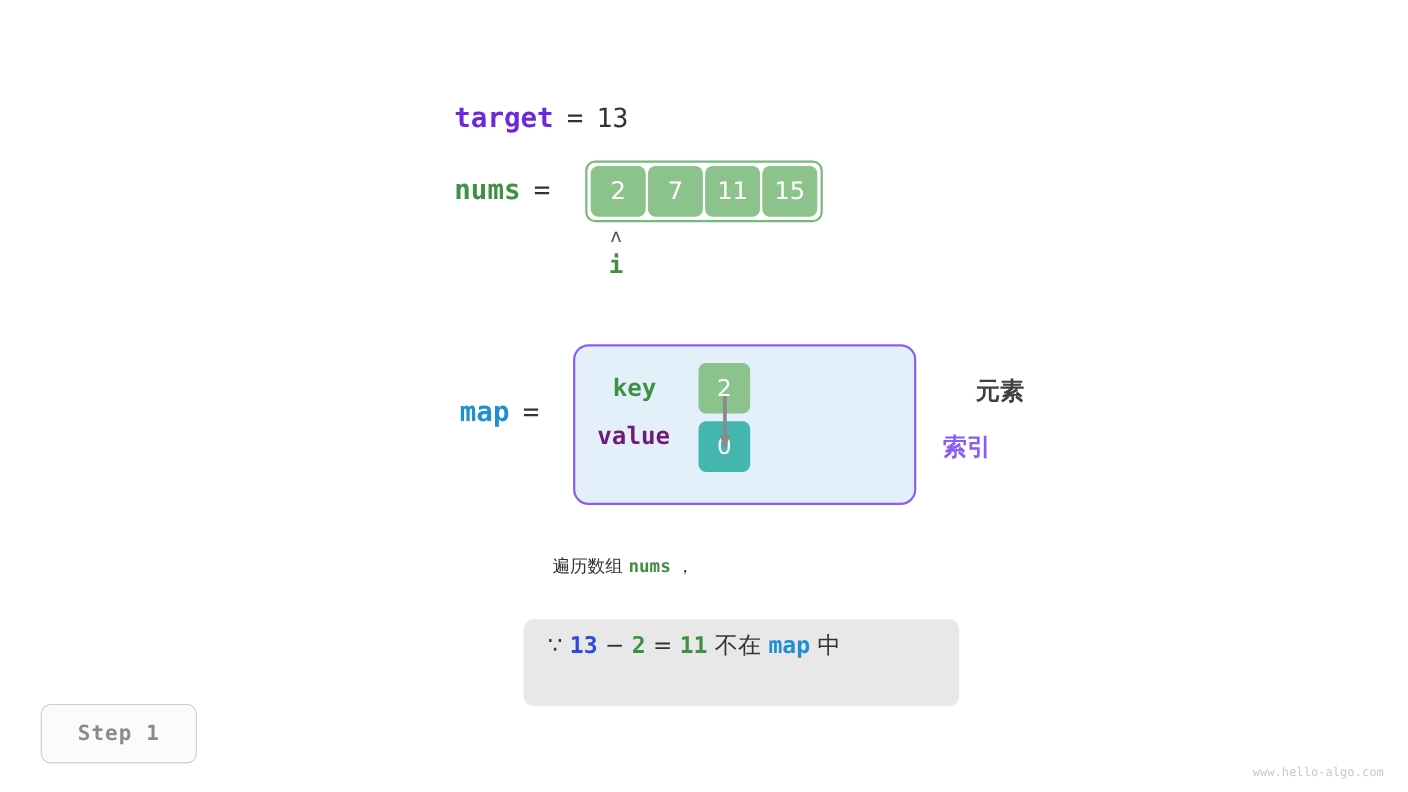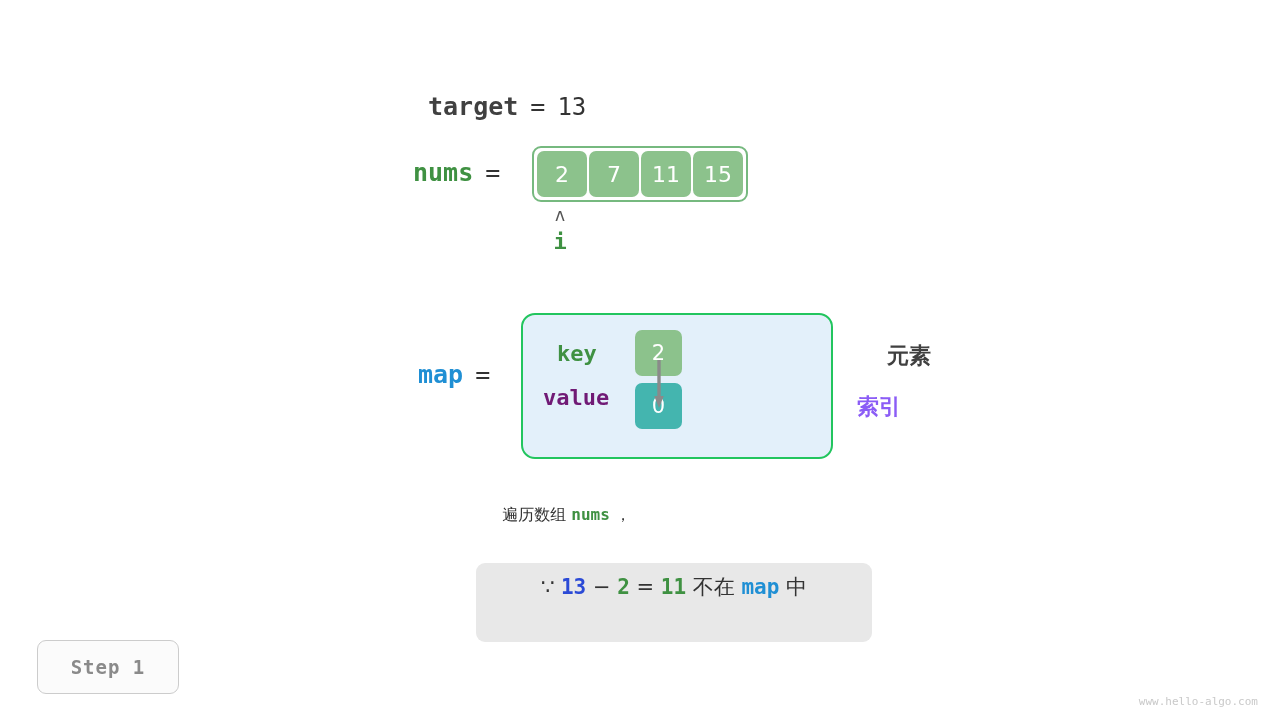--- a/index.html
+++ b/index.html
@@ -22,21 +22,21 @@
   #target-row {
     left: 413px;
     top: 92px;
     display: flex;
     align-items: baseline;
     gap: 12px;
     font-size: 25px;
     font-weight: bold;
     white-space: pre;
   }
-  .var-target { color: #404040; margin-left: 15px; }
+  .var-target { color: #6d28d9; }
   .eq-sign { color: #333333; font-weight: normal; }
   .plain-num { color: #333333; font-weight: normal; font-size: 24px; }
 
   
   #nums-row {
     left: 413px;
     top: 158px;
     display: flex;
     align-items: center;
     gap: 12px;
@@ -107,21 +107,21 @@
   }
   .var-map { color: #1f8fd4; }
 
   #map-box {
     position: absolute;
     left: 521px;
     top: 313px;
     width: 312px;
     height: 146px;
     box-sizing: border-box;
-    border: 2px solid #22c55e;
+    border: 2px solid #8b5cf6;
     border-radius: 14px;
     background: #e3f0fa;
   }
   .map-label {
     position: absolute;
     font-size: 22px;
     font-weight: bold;
     font-family: "DejaVu Sans Mono", "Liberation Mono", monospace;
   }
   #map-key-label { left: 34px; top: 26px; color: #3f9142; }
@@ -191,21 +191,20 @@
     top: 563px;
     width: 396px;
     height: 79px;
     box-sizing: border-box;
     background: #e8e8e8;
     border-radius: 9px;
     padding: 9px 22px;
     font-size: 21px;
     color: #333333;
     font-family: "DejaVu Sans", "Liberation Sans", sans-serif;
-    text-align: center;
   }
   .explain-line {
     white-space: pre;
     line-height: 31px;
   }
 
   
   #step-badge {
     left: 37px;
     top: 640px;

